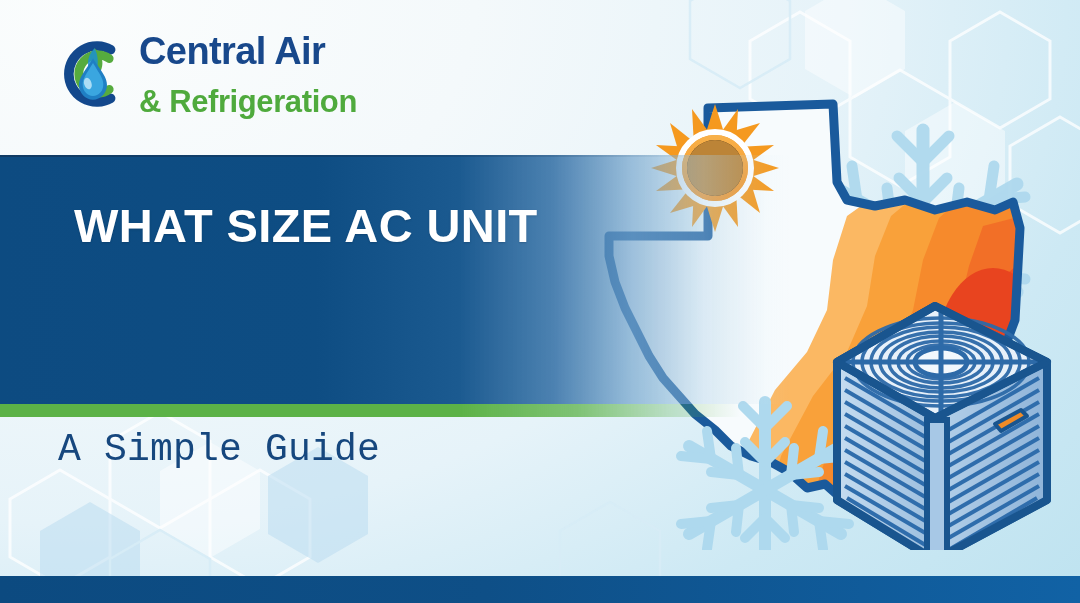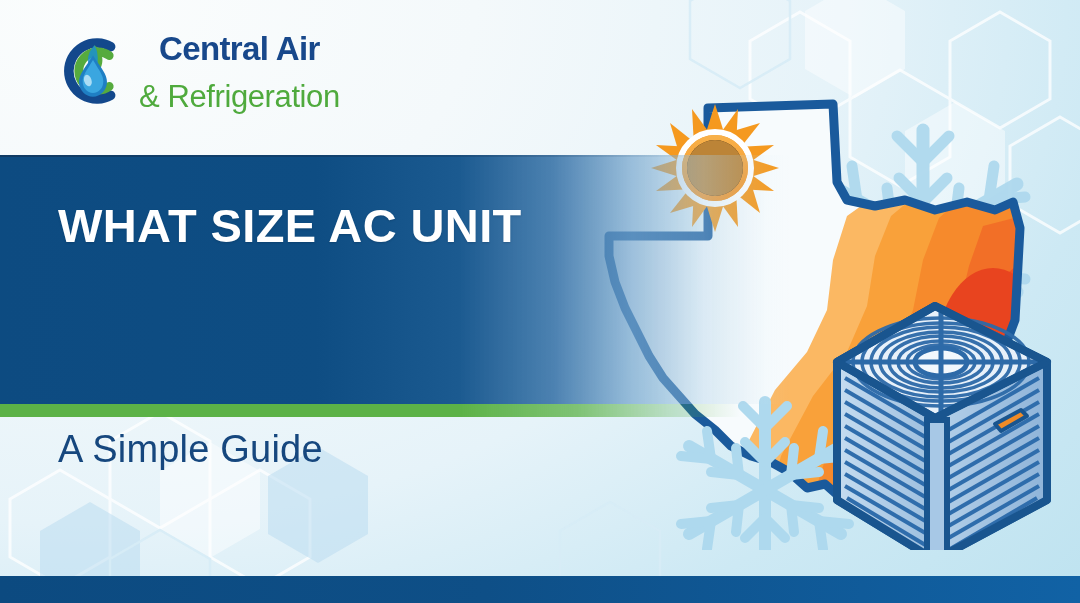--- a/index.html
+++ b/index.html
@@ -38,21 +38,21 @@
         rgba(205,231,243,0) 100%);
   }
   .banner-topline {
     position:absolute; left:0; top:155px;
     width:700px; height:2px;
     background:linear-gradient(90deg, rgba(20,45,75,.55) 0%, rgba(20,45,75,.35) 60%, rgba(20,45,75,0) 100%);
   }
 
   .headline {
     position:absolute;
-    left:58px; top:196px;
+    left:74px; top:196px;
     width:620px;
     color:#ffffff;
     font-weight:700;
     font-size:47px;
     line-height:59px;
     letter-spacing:0.4px;
     text-transform:uppercase;
     text-shadow:0 1px 2px rgba(8,35,62,.25);
   }
   .headline .ln { display:block; white-space:nowrap; }
@@ -70,20 +70,21 @@
   }
 
   
   .subtitle {
     position:absolute;
     left:58px; top:428px;
     color:#16477e;
     font-size:38px;
     font-weight:400;
     letter-spacing:0.2px;
+    font-family:Liberation Mono, monospace;
   }
 
   
   .bottombar {
     position:absolute;
     left:0; bottom:0;
     width:1080px; height:27px;
     background:linear-gradient(90deg, #0c4a80 0%, #0e4f87 45%, #1162a5 100%);
   }
 
@@ -91,30 +92,29 @@
   .logo {
     position:absolute;
     left:56px; top:30px;
     display:flex; align-items:center; gap:9px;
   }
   .logo-mark { width:74px; height:78px; display:block; flex:none; }
   .logo-words { line-height:1; padding-top:2px; }
   .logo-line1 {
     display:block;
     color:#18488b;
-    font-size:33px;
+    font-size:38px;
     font-weight:700;
     letter-spacing:-0.6px;
-    text-align:center;
   }
   .logo-line2 {
     display:block;
     color:#4faa3d;
     font-size:31px;
-    font-weight:400;
+    font-weight:700;
     letter-spacing:-0.4px;
     margin-top:16px;
   }
 
   
   .art {
     position:absolute;
     left:575px; top:60px;
     width:505px; height:490px;
     pointer-events:none;

